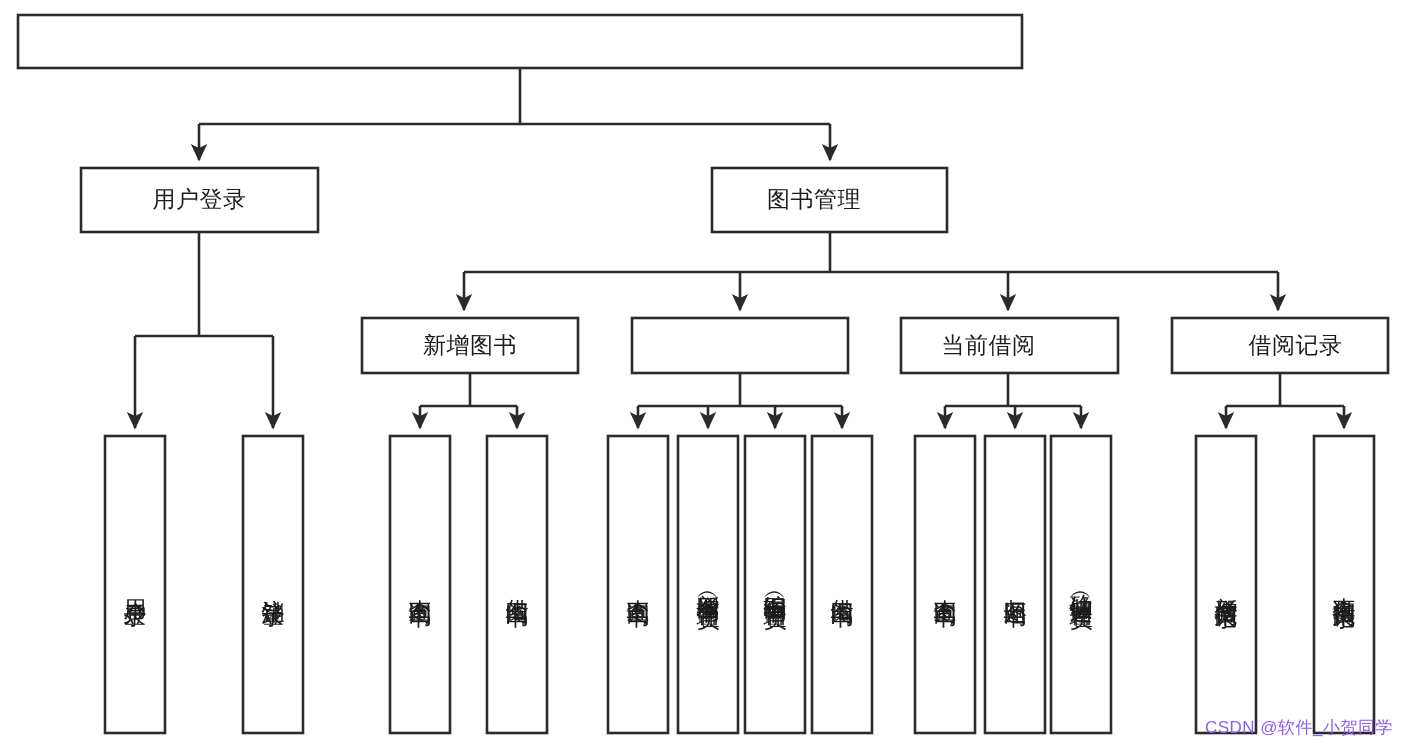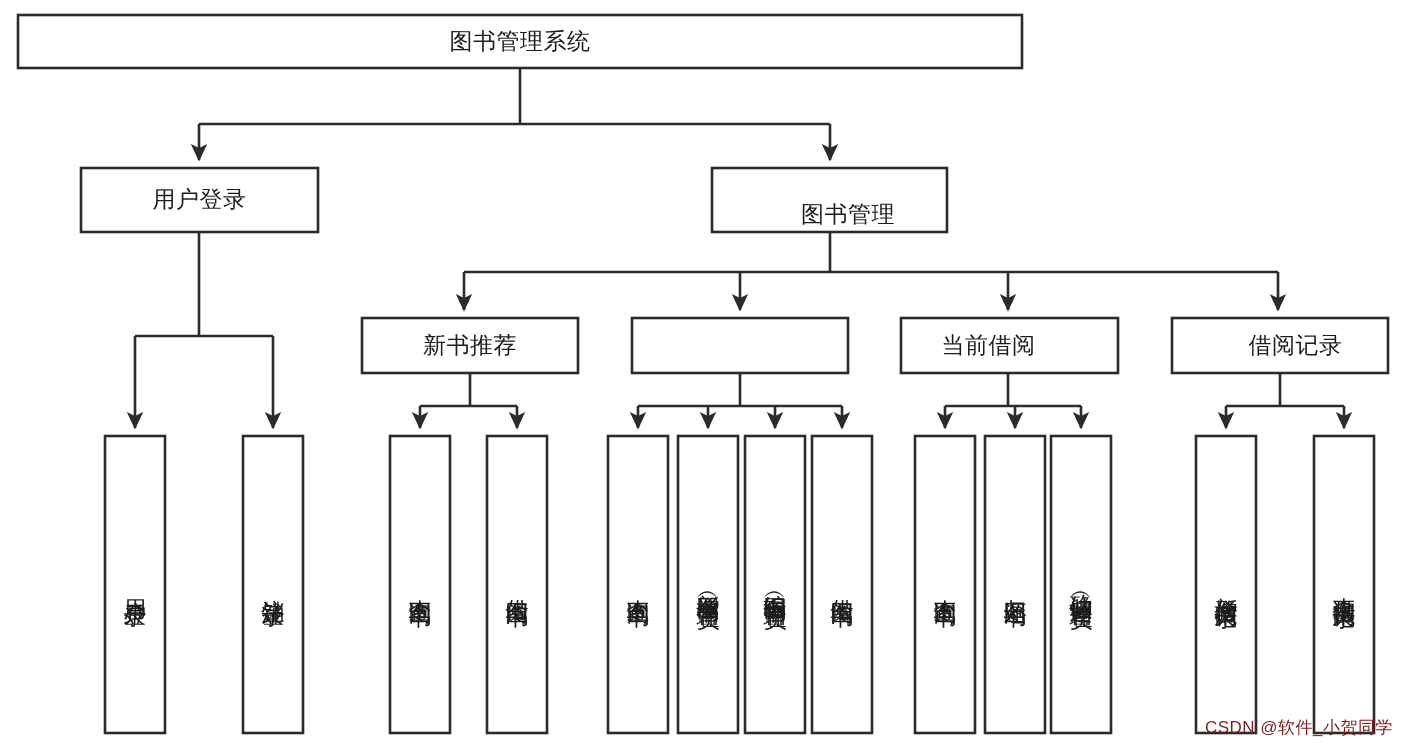--- a/index.html
+++ b/index.html
@@ -62,21 +62,21 @@
     line-height: 1.35;
     letter-spacing: 2px;
     align-items: center;
     justify-content: center;
   }
   .watermark {
     position: absolute;
     right: 12px;
     bottom: 8px;
     font-size: 17px;
-    color: #7f1d1d;
+    color: #8b5cf6;
     letter-spacing: 0.5px;
     white-space: nowrap;
     user-select: none;
   }
 </style>
 </head>
 <body>
 
 <div id="diagram-root">
 
@@ -149,26 +149,25 @@
     <path class="link-line" d="M 945 406 L 945 428" marker-end="url(#arrow)"></path>
     <path class="link-line" d="M 1015 406 L 1015 428" marker-end="url(#arrow)"></path>
     <path class="link-line" d="M 1081 406 L 1081 428" marker-end="url(#arrow)"></path>
 
     <path class="link-line" d="M 1280 373 L 1280 406"></path>
     <path class="link-line" d="M 1226 406 L 1344 406"></path>
     <path class="link-line" d="M 1226 406 L 1226 428" marker-end="url(#arrow)"></path>
     <path class="link-line" d="M 1344 406 L 1344 428" marker-end="url(#arrow)"></path>
   </svg>
 
-  <div class="node-label horizontal" style="left:18px;top:15px;width:1004px;height:53px;">图书管理系统</div>
 
   <div class="node-label horizontal" style="left:81px;top:168px;width:237px;height:64px;">用户登录</div>
-  <div class="node-label horizontal" style="left:712px;top:183px;width:204px;height:64px;margin-left:34px;">图书管理</div>
+  <div class="node-label horizontal" style="left:712px;top:168px;width:204px;height:64px;">图书管理</div>
 
-  <div class="node-label horizontal" style="left:362px;top:318px;width:216px;height:55px;">新书推荐</div>
+  <div class="node-label horizontal" style="left:362px;top:318px;width:216px;height:55px;">新增图书</div>
   <div class="node-label horizontal" style="left:901px;top:318px;width:175px;height:55px;">当前借阅</div>
   <div class="node-label horizontal" style="left:1172px;top:318px;width:247px;height:55px;">借阅记录</div>
 
   <div class="node-label vertical" style="left:105px;top:436px;width:60px;height:297px;">用户登录</div>
   <div class="node-label vertical" style="left:243px;top:436px;width:60px;height:297px;">注销登录</div>
 
   <div class="node-label vertical" style="left:390px;top:436px;width:60px;height:297px;">查询图书</div>
   <div class="node-label vertical" style="left:487px;top:436px;width:60px;height:297px;">借阅图书</div>
 
   <div class="node-label vertical" style="left:608px;top:436px;width:60px;height:297px;">查询图书</div>

